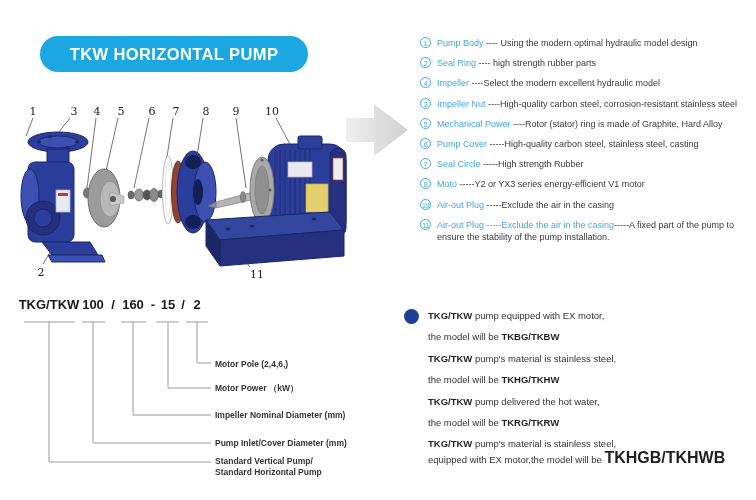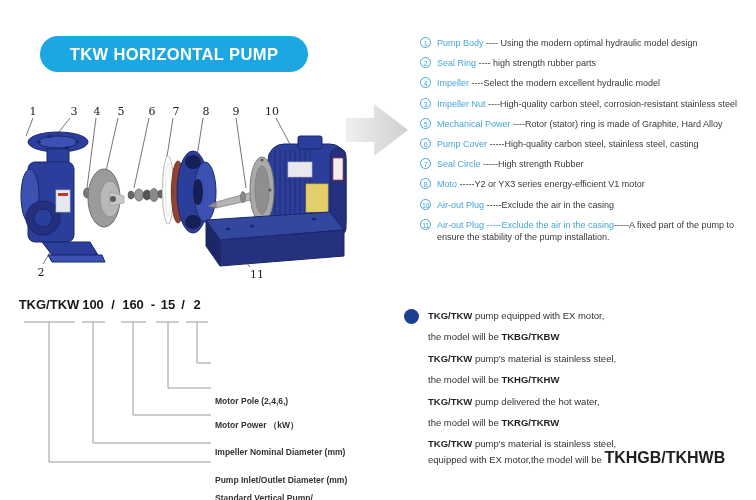--- a/index.html
+++ b/index.html
@@ -27,21 +27,21 @@
         color:#45a7da;font-size:7px;line-height:11px;text-align:center;margin-right:6px;
         margin-top:0;letter-spacing:-.5px;box-sizing:border-box;}
   .pname{color:#45a7da;text-align:center;}
   .pdesc{color:#3a3a3a;margin-top:38px;}
 
   
   .mtoken{position:absolute;top:297px;transform:translateX(-50%);font-weight:bold;
           font-size:13px;color:#1a1a1a;white-space:nowrap;}
   .mlines{position:absolute;left:20px;top:314px;}
   .mlabel{position:absolute;left:215px;font-size:8.5px;font-weight:600;color:#333;
-          line-height:11px;white-space:nowrap;margin-top:37px;}
+          line-height:11px;white-space:nowrap;}
 
   
   .bullet{position:absolute;left:404px;top:309px;width:15px;height:15px;border-radius:50%;
           background:#1c3f94;}
   .notes{position:absolute;left:428px;top:309px;width:320px;}
   .nline{line-height:13px;margin-bottom:8.4px;font-size:9.5px;color:#333;white-space:nowrap;}
   .nline .b{font-weight:bold;color:#1f1f1f;}
   .nline.tight{margin-bottom:1px;}
   .nline:last-child .b{font-size:16px;}
 </style>
@@ -232,21 +232,21 @@
       <path d="M62,8H85 M73,8V129H191"></path>
       <path d="M101,8H126 M113,8V101H191"></path>
       <path d="M136,8H159 M148,8V74H191"></path>
       <path d="M166,8H188 M177,8V49H191"></path>
     </g>
   </svg>
 
   <span class="mlabel" style="top:359px">Motor Pole (2,4,6,)</span>
   <span class="mlabel" style="top:383px">Motor Power （kW）</span>
   <span class="mlabel" style="top:410px">Impeller Nominal Diameter (mm)</span>
-  <span class="mlabel" style="top:438px">Pump Inlet/Outlet Diameter (mm)</span>
+  <span class="mlabel" style="top:438px">Pump Inlet/Cover Diameter (mm)</span>
   <span class="mlabel" style="top:456px">Standard Vertical Pump/</span>
   <span class="mlabel" style="top:467px">Standard Horizontal Pump</span>
 
   <div class="bullet"></div>
   <div class="notes">
     <div class="nline"><span class="b">TKG/TKW</span><span> pump equipped with EX motor,</span><span class="b"></span></div>
     <div class="nline"><span class="b"></span><span>the model will be </span><span class="b">TKBG/TKBW</span></div>
     <div class="nline"><span class="b">TKG/TKW</span><span> pump's material is stainless steel,</span><span class="b"></span></div>
     <div class="nline"><span class="b"></span><span>the model will be </span><span class="b">TKHG/TKHW</span></div>
     <div class="nline"><span class="b">TKG/TKW</span><span> pump delivered the hot water,</span><span class="b"></span></div>

